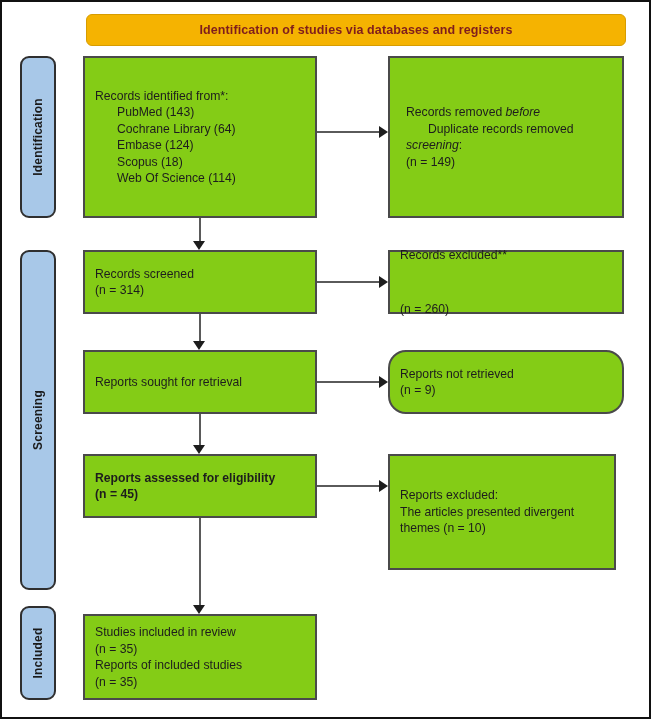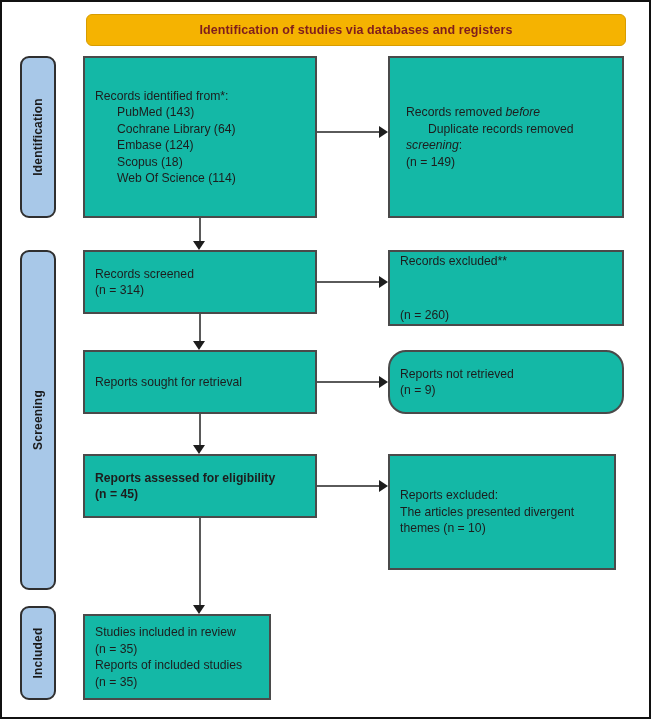--- a/index.html
+++ b/index.html
@@ -56,46 +56,46 @@
     color: #1b1b1b;
     letter-spacing: 0.2px;
   }
   #stage-identification { left: 18px; top: 54px;  width: 36px; height: 162px; }
   #stage-screening      { left: 18px; top: 248px; width: 36px; height: 340px; }
   #stage-included       { left: 18px; top: 604px; width: 36px; height: 94px;  }
 
   
   .box {
     position: absolute;
-    background: #14b8a6;
+    background: #84cc16;
     border: 2px solid #4a4a4a;
     box-sizing: border-box;
     display: flex;
     flex-direction: column;
     justify-content: center;
     padding: 4px 10px;
   }
   .box .line {
     font-size: 12.2px;
     color: #1d1d1d;
     line-height: 16.5px;
     white-space: pre;
   }
   .box .line.indent { padding-left: 22px; }
   .box .line em     { font-style: italic; }
 
   #box-identified      { left: 81px;  top: 54px;  width: 234px; height: 162px; }
   #box-removed         { left: 386px; top: 54px;  width: 236px; height: 162px; padding-left: 16px; }
   #box-screened        { left: 81px;  top: 248px; width: 234px; height: 64px;  }
-  #box-excluded        { left: 386px; top: 248px; width: 236px; height: 76px; gap: 37px;  }
+  #box-excluded        { left: 386px; top: 248px; width: 236px; height: 64px; gap: 37px;  }
   #box-sought          { left: 81px;  top: 348px; width: 234px; height: 64px;  }
   #box-not-retrieved   { left: 386px; top: 348px; width: 236px; height: 64px; border-radius: 18px;  }
   #box-eligibility     { left: 81px;  top: 452px; width: 234px; height: 64px; font-weight: bold;  }
   #box-reports-excl    { left: 386px; top: 452px; width: 228px; height: 116px; justify-content: center; }
-  #box-included        { left: 81px;  top: 612px; width: 188px; height: 86px;  }
+  #box-included        { left: 81px;  top: 612px; width: 234px; height: 86px;  }
 
   
   .conn-v {
     position: absolute;
     width: 2px;
     background: #5a5a5a;
   }
   .conn-h {
     position: absolute;
     height: 2px;

